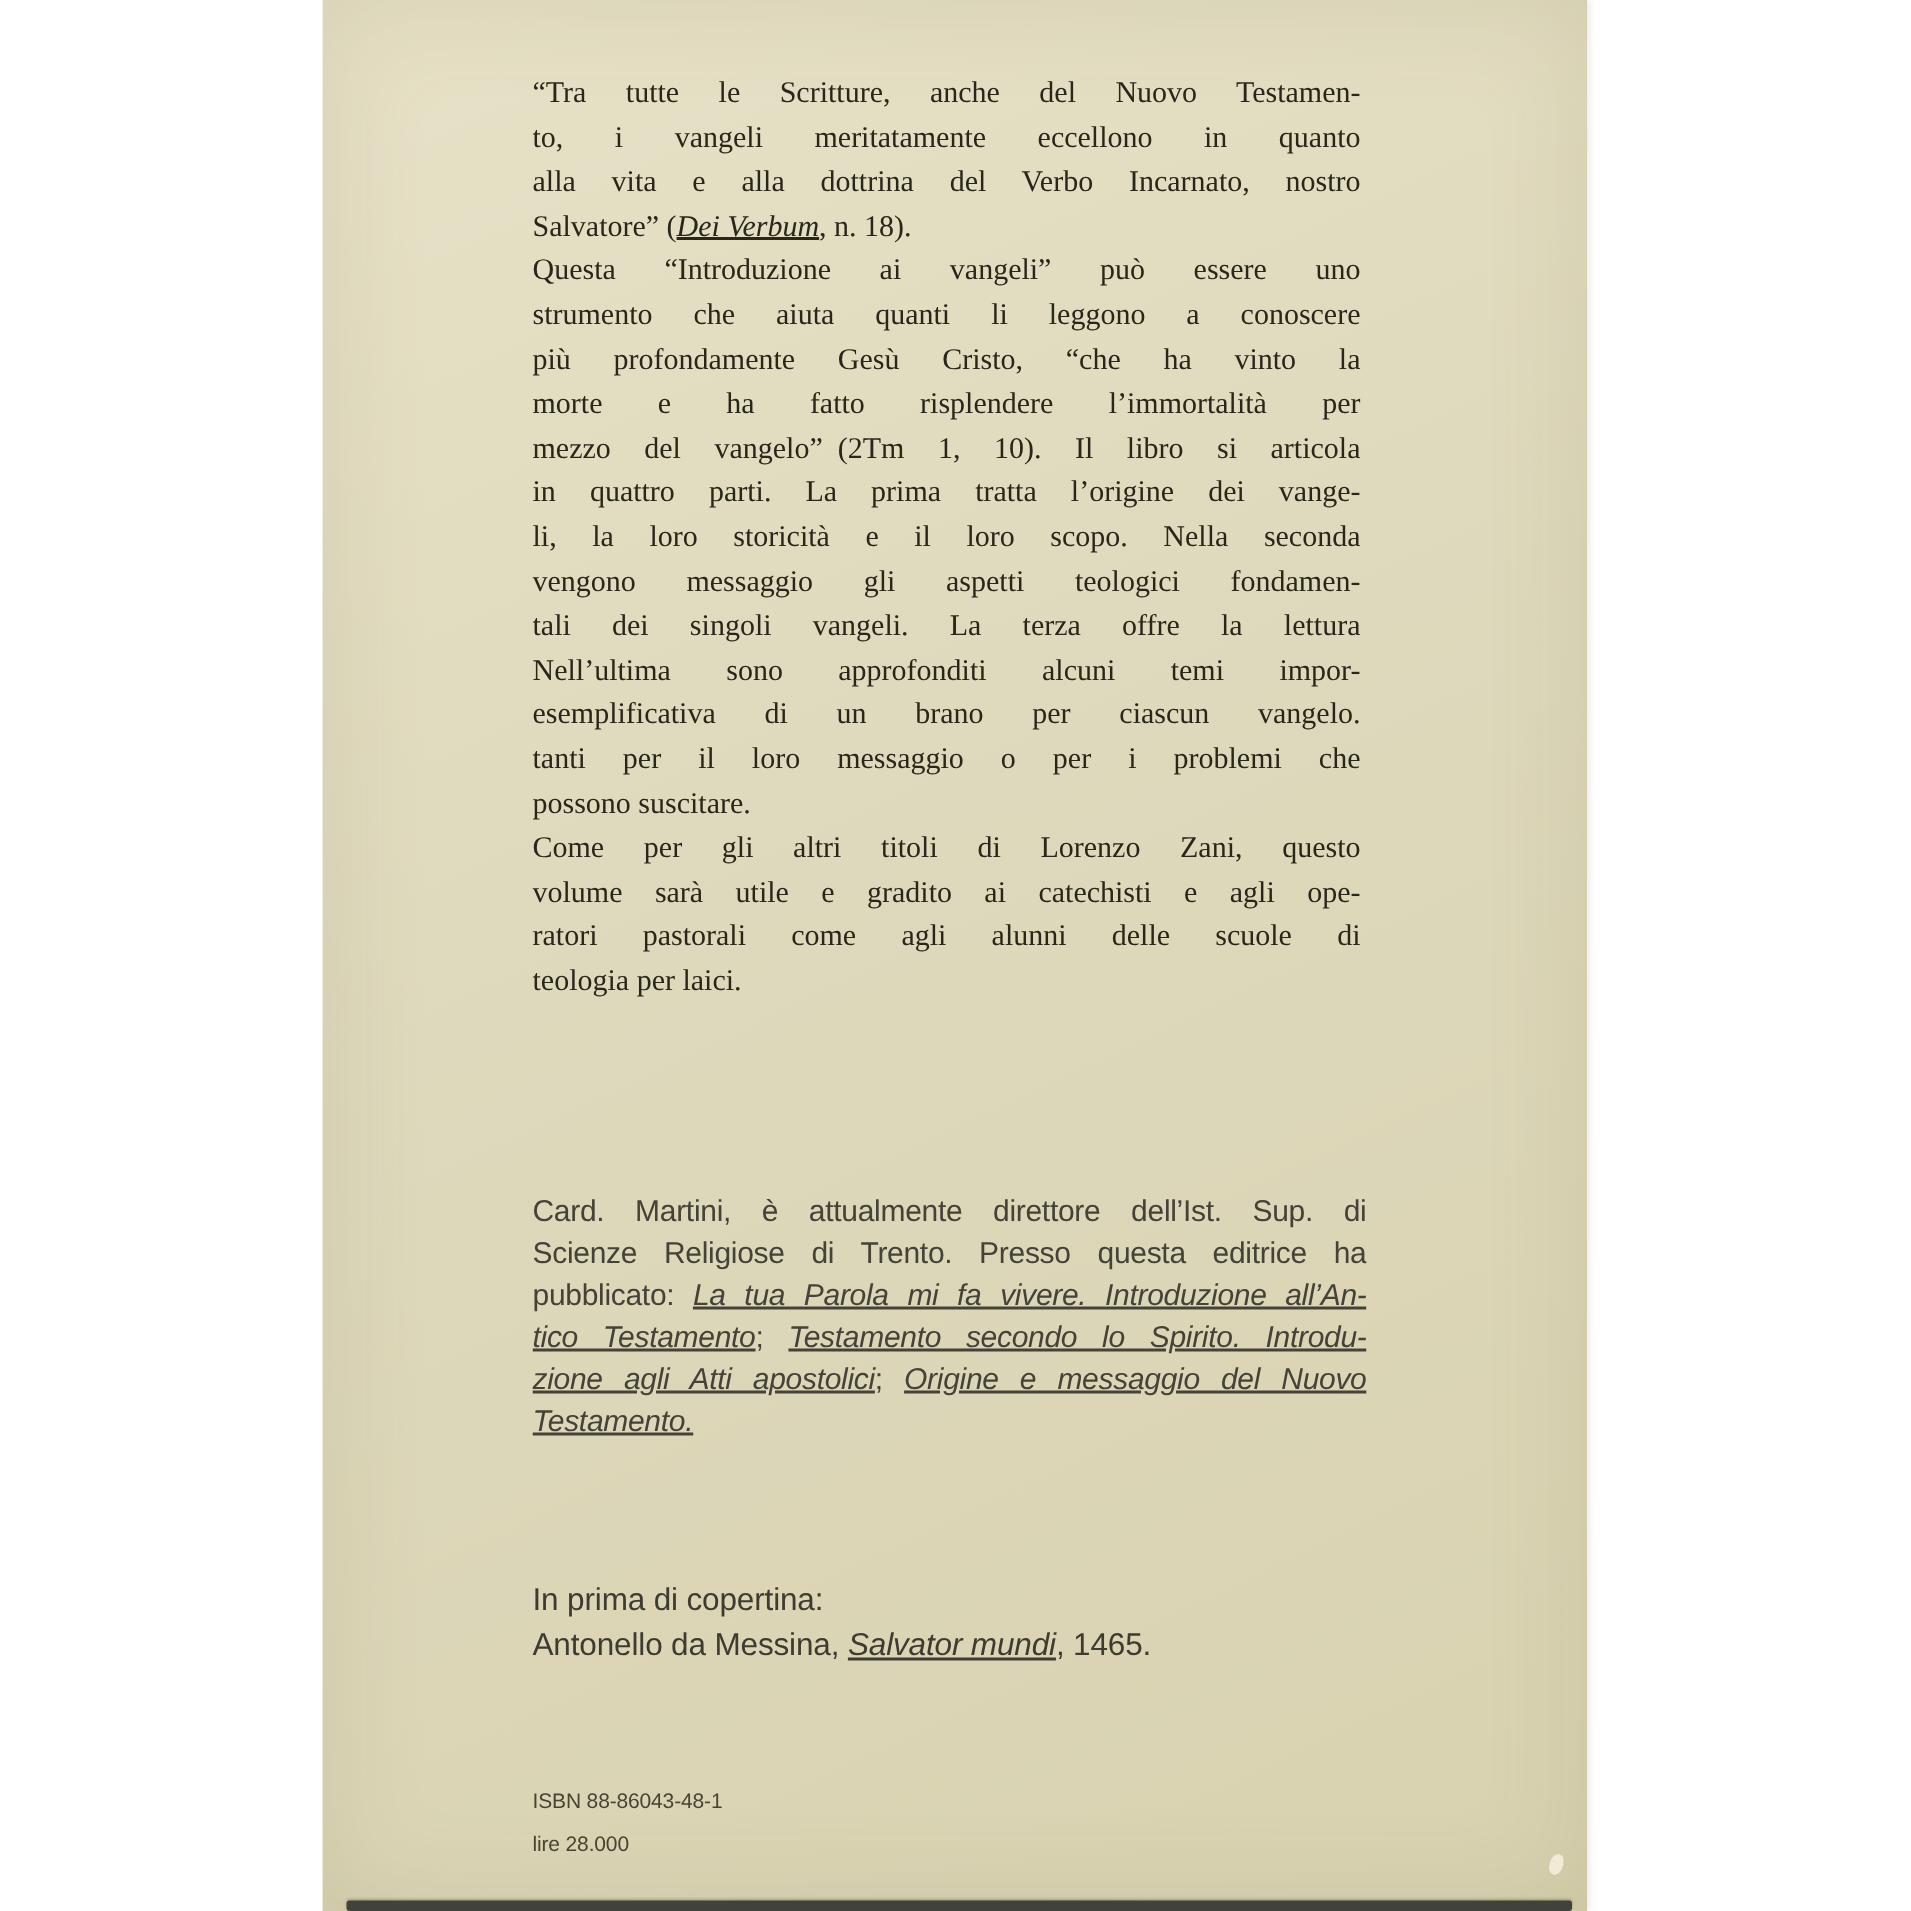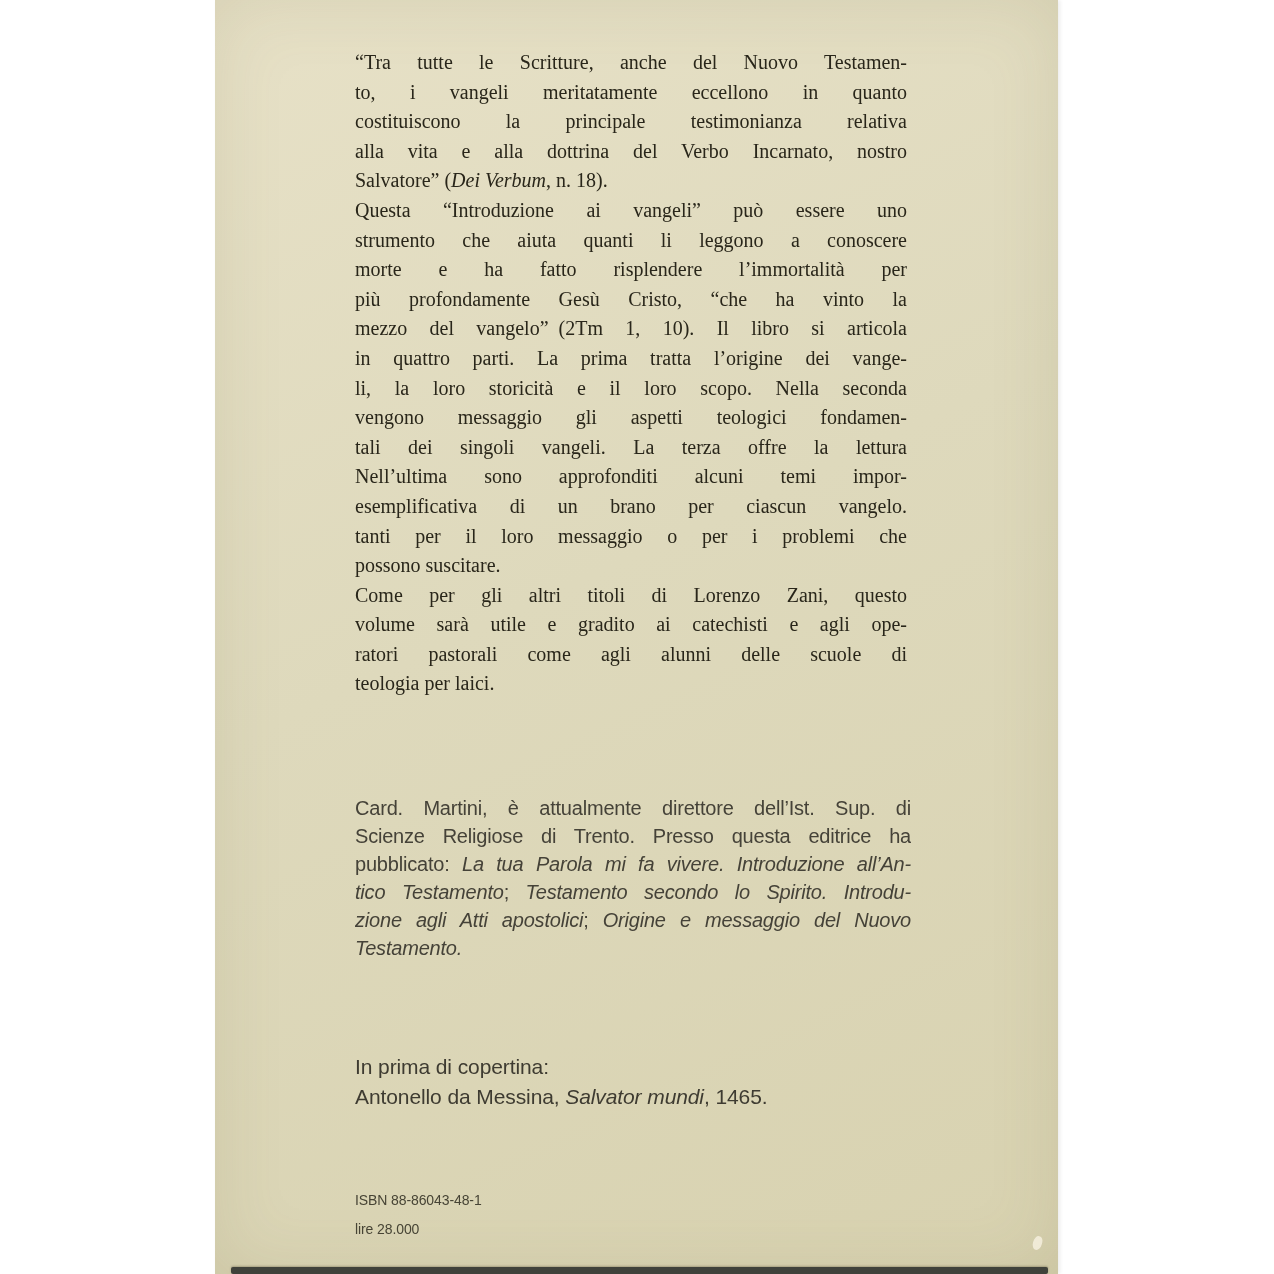--- a/index.html
+++ b/index.html
@@ -44,48 +44,47 @@
     position:absolute;left:140px;top:1186px;
     font-family:"Liberation Sans",sans-serif;
     font-size:14px;line-height:29px;letter-spacing:-0.1px;
     color:var(--isbn-color,#474435);
   }
   .tline{
     text-align:justify;text-align-last:justify;
     overflow:hidden;white-space:normal;
   }
   .tlast{text-align-last:left;}
-  .it{font-style:italic;}
+  .it{font-style:italic;text-decoration:underline;}
   .bd{font-weight:bold;}
   .edge{
     position:absolute;bottom:0;left:16px;right:10px;height:7px;
     background:var(--edge-color,#40423b);
     border-radius:2px;
     box-shadow:0 -1px 2px rgba(80,75,50,.35);
   }
   .speck{
     position:absolute;left:818px;top:1236px;width:9px;height:14px;
     background:#f2edda;border-radius:50% 40% 50% 45%;
     transform:rotate(14deg);opacity:.92;
   }
 </style>
 </head>
 <body>
 
 <div class="cover">
   <div class="blurb">
       <div class="tline"><span>“Tra tutte le Scritture, anche del Nuovo Testamen-</span></div>
       <div class="tline"><span>to, i vangeli meritatamente eccellono in quanto</span></div>
-      <div class="tline"><span>costituiscono la principale testimonianza relativa</span></div>
       <div class="tline"><span>alla vita e alla dottrina del Verbo Incarnato, nostro</span></div>
       <div class="tline tlast"><span>Salvatore” (</span><span class="it">Dei Verbum</span><span>, n. 18).</span></div>
       <div class="tline"><span>Questa “Introduzione ai vangeli” può essere uno</span></div>
       <div class="tline"><span>strumento che aiuta quanti li leggono a conoscere</span></div>
+      <div class="tline"><span>più profondamente Gesù Cristo, “che ha vinto la</span></div>
       <div class="tline"><span>morte e ha fatto risplendere l’immortalità per</span></div>
-      <div class="tline"><span>più profondamente Gesù Cristo, “che ha vinto la</span></div>
       <div class="tline"><span>mezzo del vangelo” (2Tm 1, 10). Il libro si articola</span></div>
       <div class="tline"><span>in quattro parti. La prima tratta l’origine dei vange-</span></div>
       <div class="tline"><span>li, la loro storicità e il loro scopo. Nella seconda</span></div>
       <div class="tline"><span>vengono messaggio gli aspetti teologici fondamen-</span></div>
       <div class="tline"><span>tali dei singoli vangeli. La terza offre la lettura</span></div>
       <div class="tline"><span>Nell’ultima sono approfonditi alcuni temi impor-</span></div>
       <div class="tline"><span>esemplificativa di un brano per ciascun vangelo.</span></div>
       <div class="tline"><span>tanti per il loro messaggio o per i problemi che</span></div>
       <div class="tline tlast"><span>possono suscitare.</span></div>
       <div class="tline"><span>Come per gli altri titoli di Lorenzo Zani, questo</span></div>

